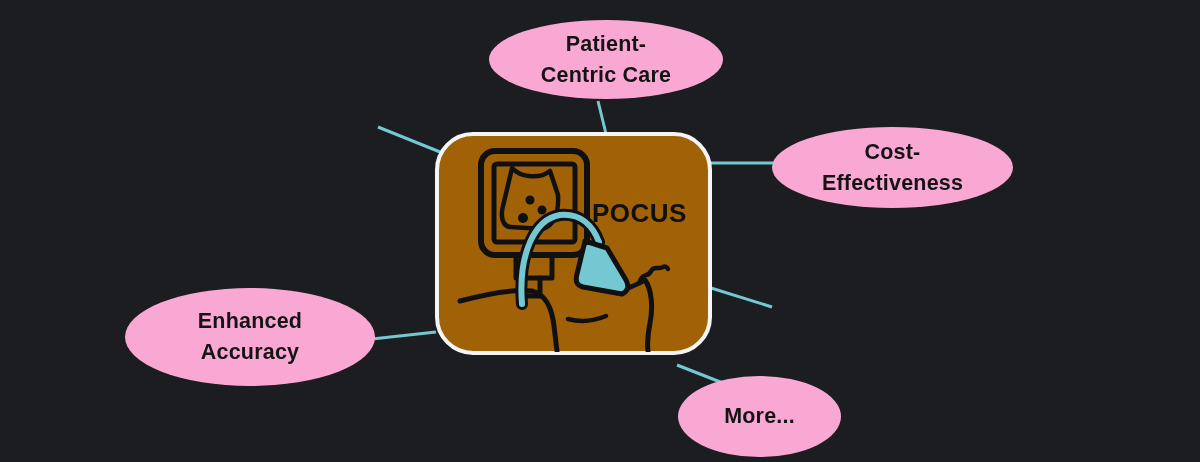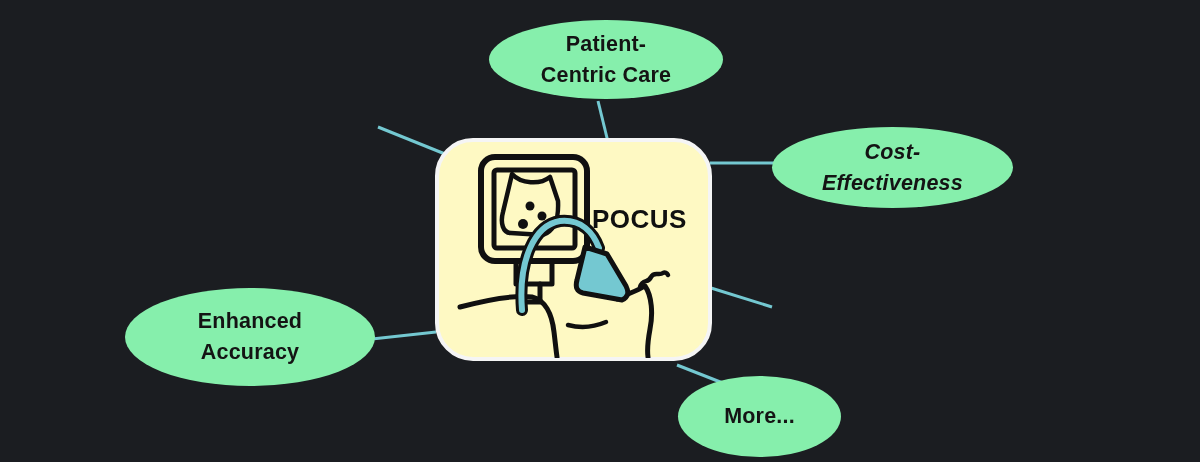--- a/index.html
+++ b/index.html
@@ -11,44 +11,44 @@
     overflow: hidden;
     font-family: "Liberation Sans", sans-serif;
   }
   .connectors {
     position: absolute;
     left: 0; top: 0;
     width: 1200px; height: 462px;
   }
   .bubble {
     position: absolute;
-    background: #86efac;
+    background: #f9a8d4;
     border-radius: 50%;
     display: flex;
     align-items: center;
     justify-content: center;
     text-align: center;
     color: #141414;
     font-weight: 700;
     font-size: 21.5px;
     line-height: 1.42;
     white-space: pre-line;
     letter-spacing: 0.2px;
   }
   .b-immediate   { left: 83px;  top: 71px;  width: 300px; height: 107px; }
   .b-patient     { left: 489px; top: 20px;  width: 234px; height: 79px;  }
-  .b-cost        { left: 772px; top: 127px; width: 241px; height: 81px; font-style: italic;  }
+  .b-cost        { left: 772px; top: 127px; width: 241px; height: 81px;  }
   .b-versatility { left: 769px; top: 265px; width: 328px; height: 79px;  }
   .b-enhanced    { left: 125px; top: 288px; width: 250px; height: 98px;  }
   .b-more        { left: 678px; top: 376px; width: 163px; height: 81px;  }
   .center-node {
     position: absolute;
-    left: 435px; top: 138px;
+    left: 435px; top: 132px;
     width: 277px; height: 223px;
-    background: #fef9c3;
+    background: #a16207;
     border: 4px solid #f5f5f5;
     border-radius: 38px;
     box-sizing: border-box;
   }
   .center-icon {
     position: absolute;
     left: 16px; top: 2px;
     width: 232px; height: 214px;
   }
   .center-label {

